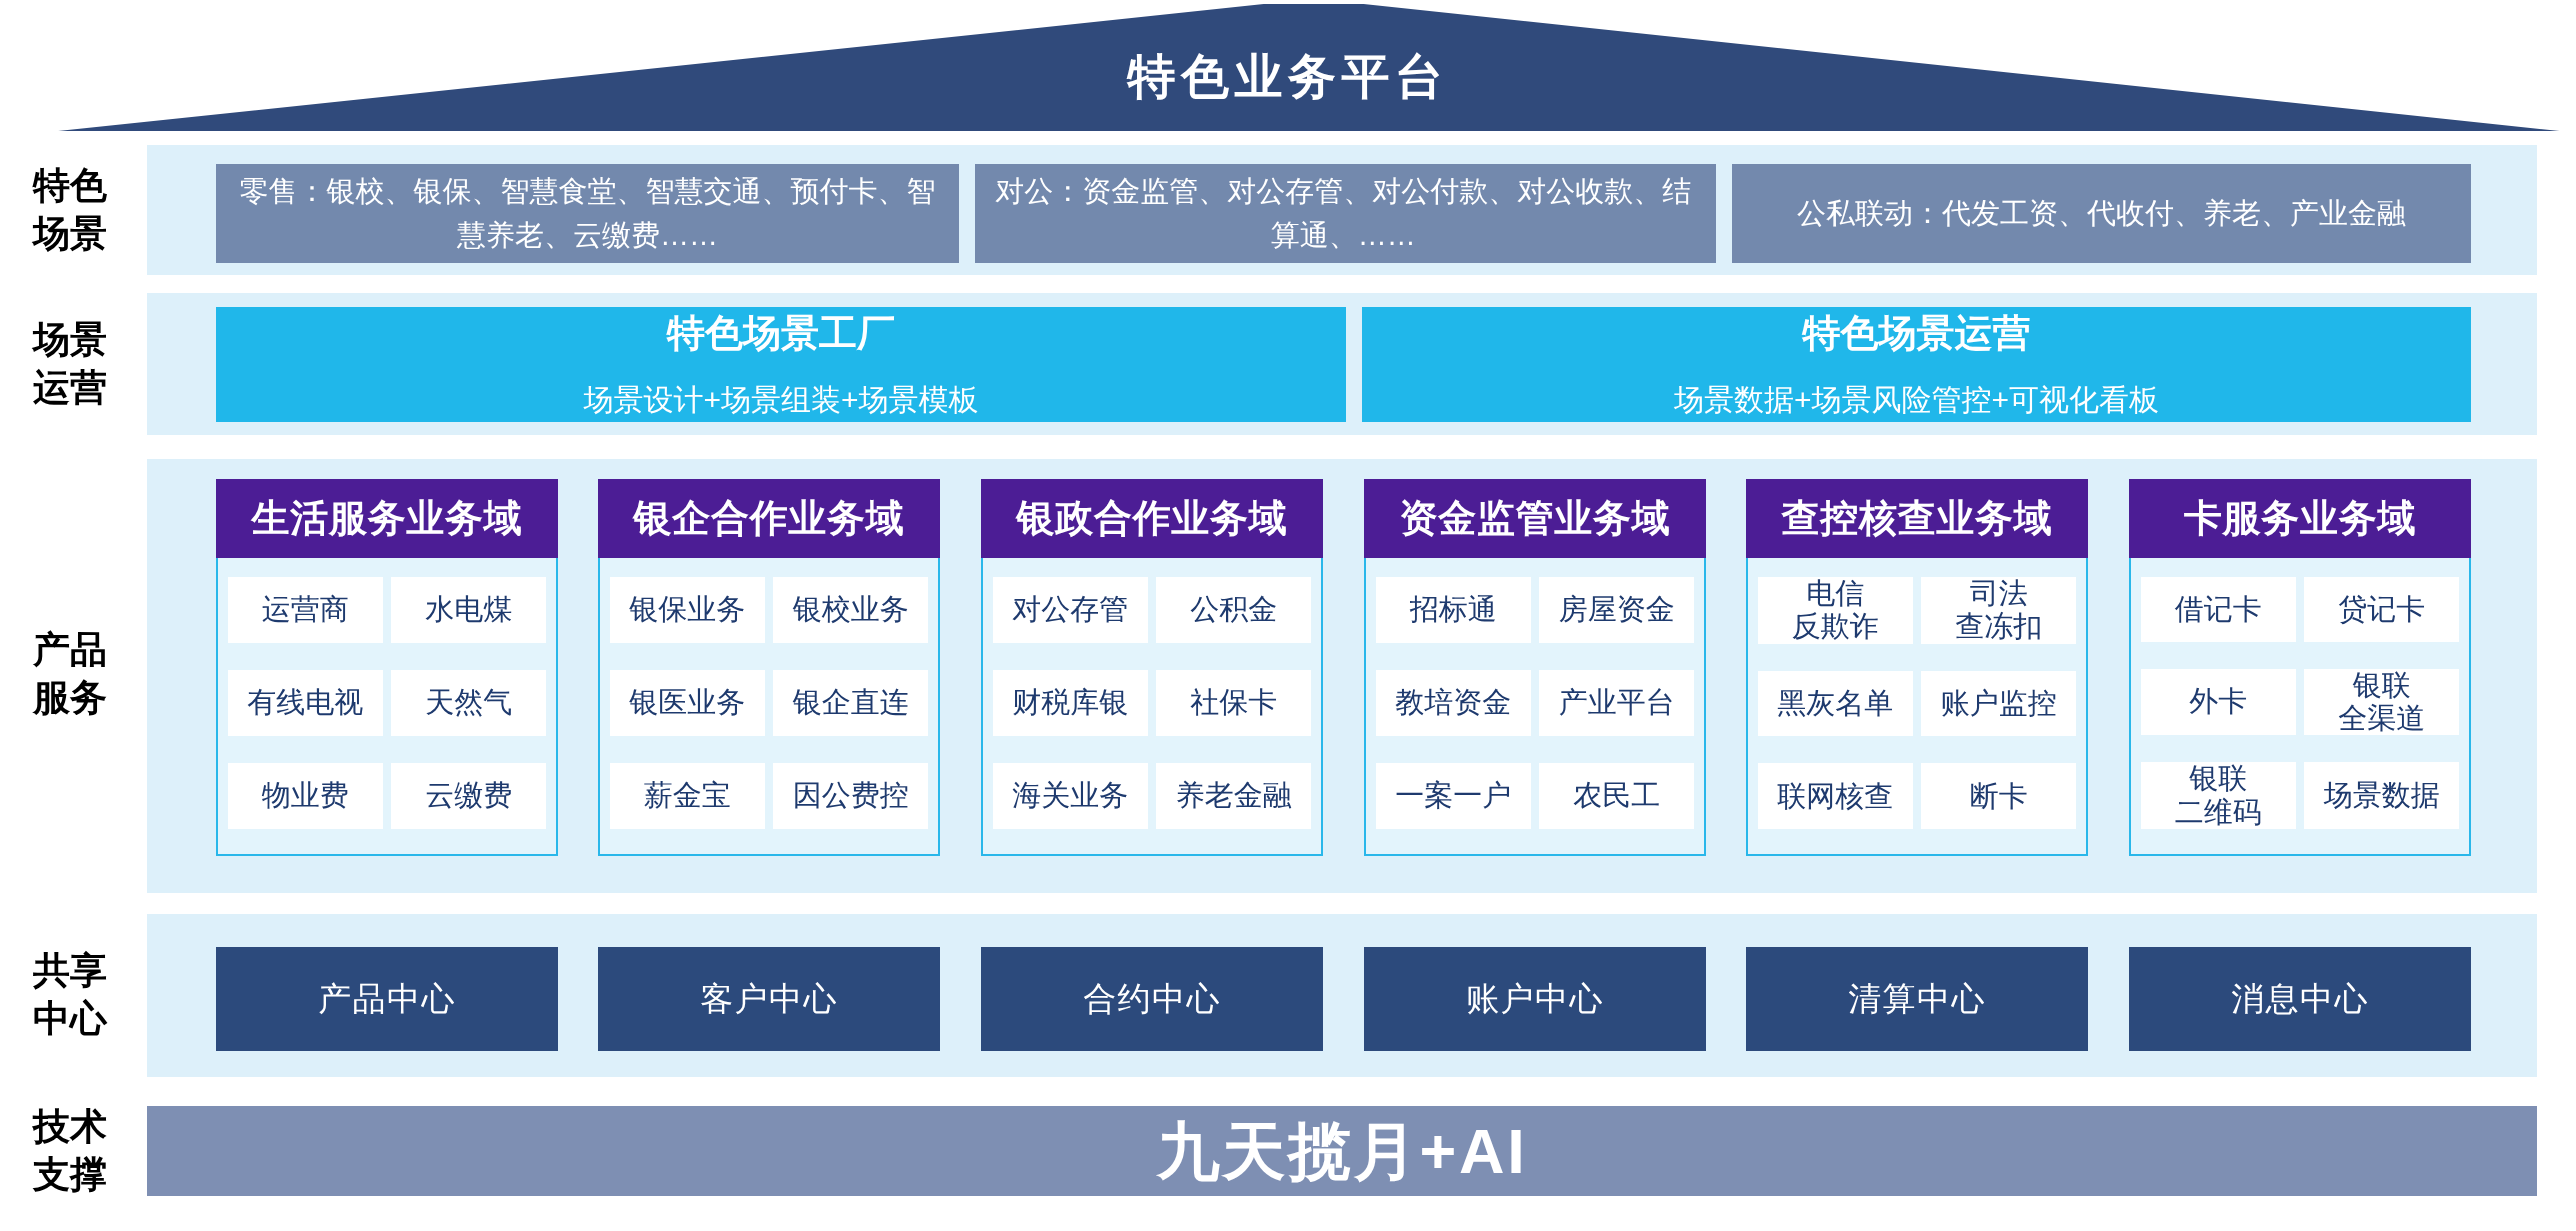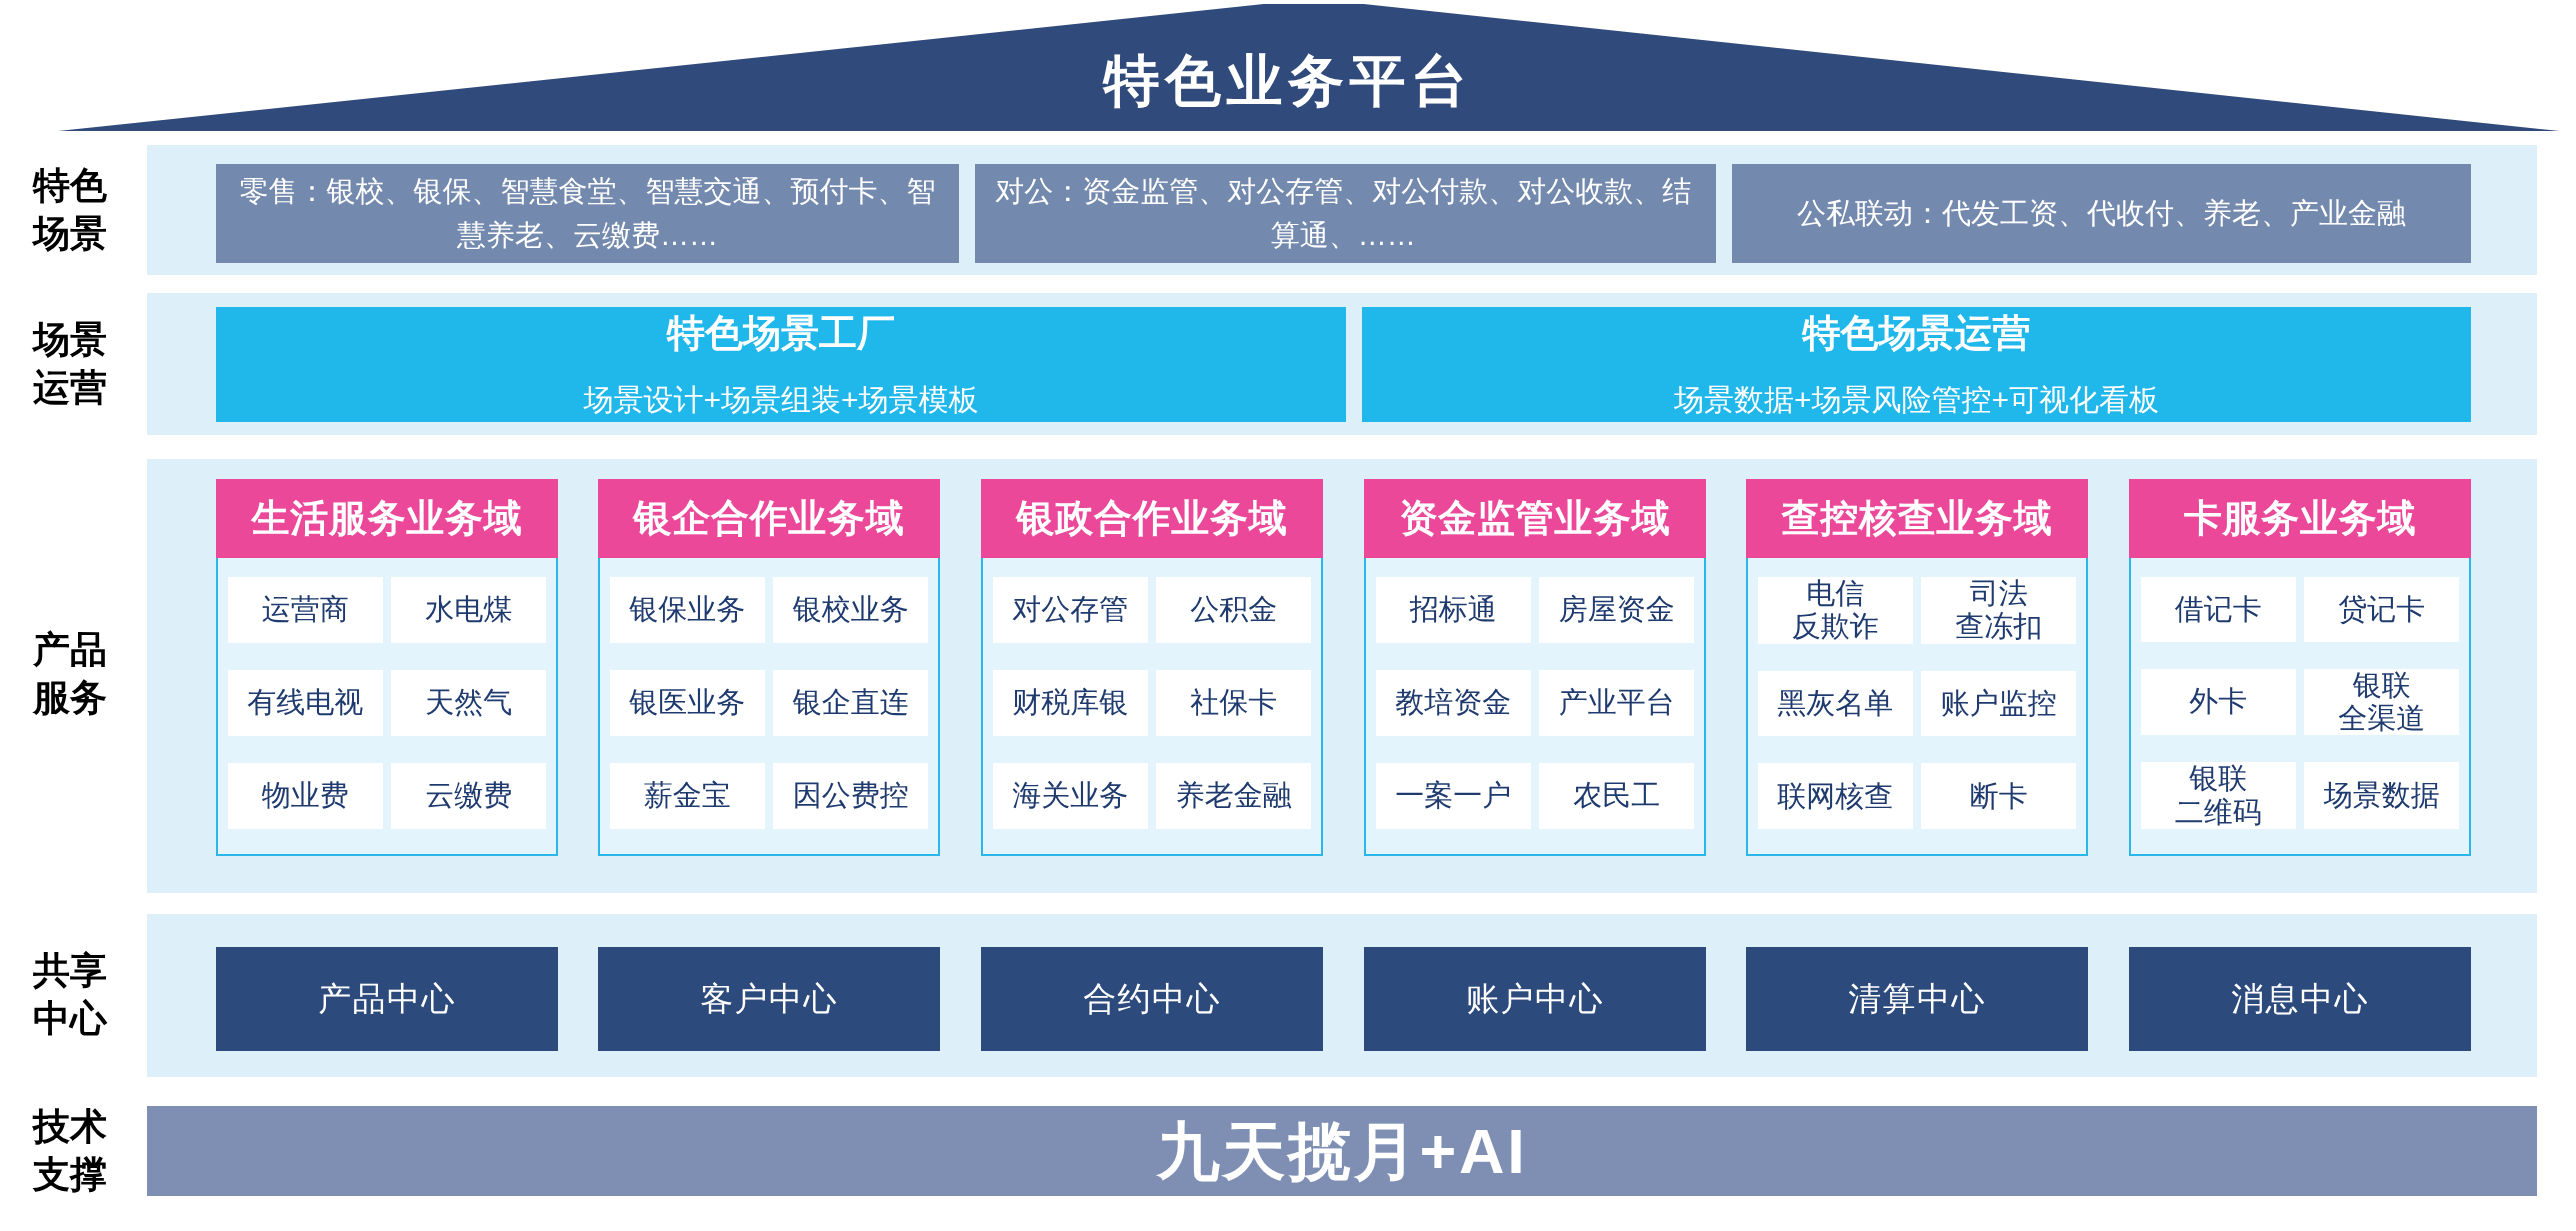--- a/index.html
+++ b/index.html
@@ -4,21 +4,21 @@
 <style>
   html,body{margin:0;padding:0;background:#ffffff;}
   .stage{
     position:relative;width:2576px;height:1232px;background:#ffffff;
     font-family:"Liberation Sans","DejaVu Sans",sans-serif;overflow:hidden;
   }
   
   .roof-svg{position:absolute;left:0;top:0;width:2576px;height:131px;display:block;}
   .main-title{
     position:absolute;left:0;top:53px;width:2576px;text-align:center;
-    color:#ffffff;font-size:56px;font-weight:bold;letter-spacing:5.5px;line-height:1;
+    color:#ffffff;font-size:48px;font-weight:bold;letter-spacing:5.5px;line-height:1;
   }
   
   .side-label{
     position:absolute;left:0;width:140px;text-align:center;color:#000000;
     font-size:37px;font-weight:bold;line-height:1.3;white-space:pre-line;
   }
   
   .band{position:absolute;left:147px;width:2390px;background:#DDF0FA;}
   #band-scene{top:145px;height:130px;}
   #band-operation{top:293px;height:142px;}
@@ -41,21 +41,21 @@
   }
   #op-box-0{left:216px;width:1130px;}
   #op-box-1{left:1362px;width:1109px;}
   .op-title{font-size:38px;font-weight:bold;line-height:1;}
   .op-subtitle{font-size:30px;line-height:1;}
   
   .pcol{position:absolute;top:479px;width:342px;}
   #pcol-0{left:216px;} #pcol-1{left:598px;} #pcol-2{left:981px;}
   #pcol-3{left:1364px;} #pcol-4{left:1746px;} #pcol-5{left:2129px;}
   .pcol-header{
-    height:79px;background:#ec4899;color:#ffffff;font-size:38px;font-weight:bold;
+    height:79px;background:#4c1d95;color:#ffffff;font-size:38px;font-weight:bold;
     display:flex;align-items:center;justify-content:center;letter-spacing:0.7px;
   }
   .pcol-body{
     height:298px;background:#E3F4FC;border:2.1px solid #29B7EA;border-top:none;
     box-sizing:border-box;display:grid;grid-template-columns:1fr 1fr;
     grid-template-rows:1fr 1fr 1fr;column-gap:8.2px;row-gap:27px;padding:19px 9.6px 25px 9.6px;
   }
   .pcell{
     background:#ffffff;color:#1E3A6E;font-size:29px;font-weight:500;line-height:1.15;
     display:flex;align-items:center;justify-content:center;text-align:center;white-space:pre-line;

